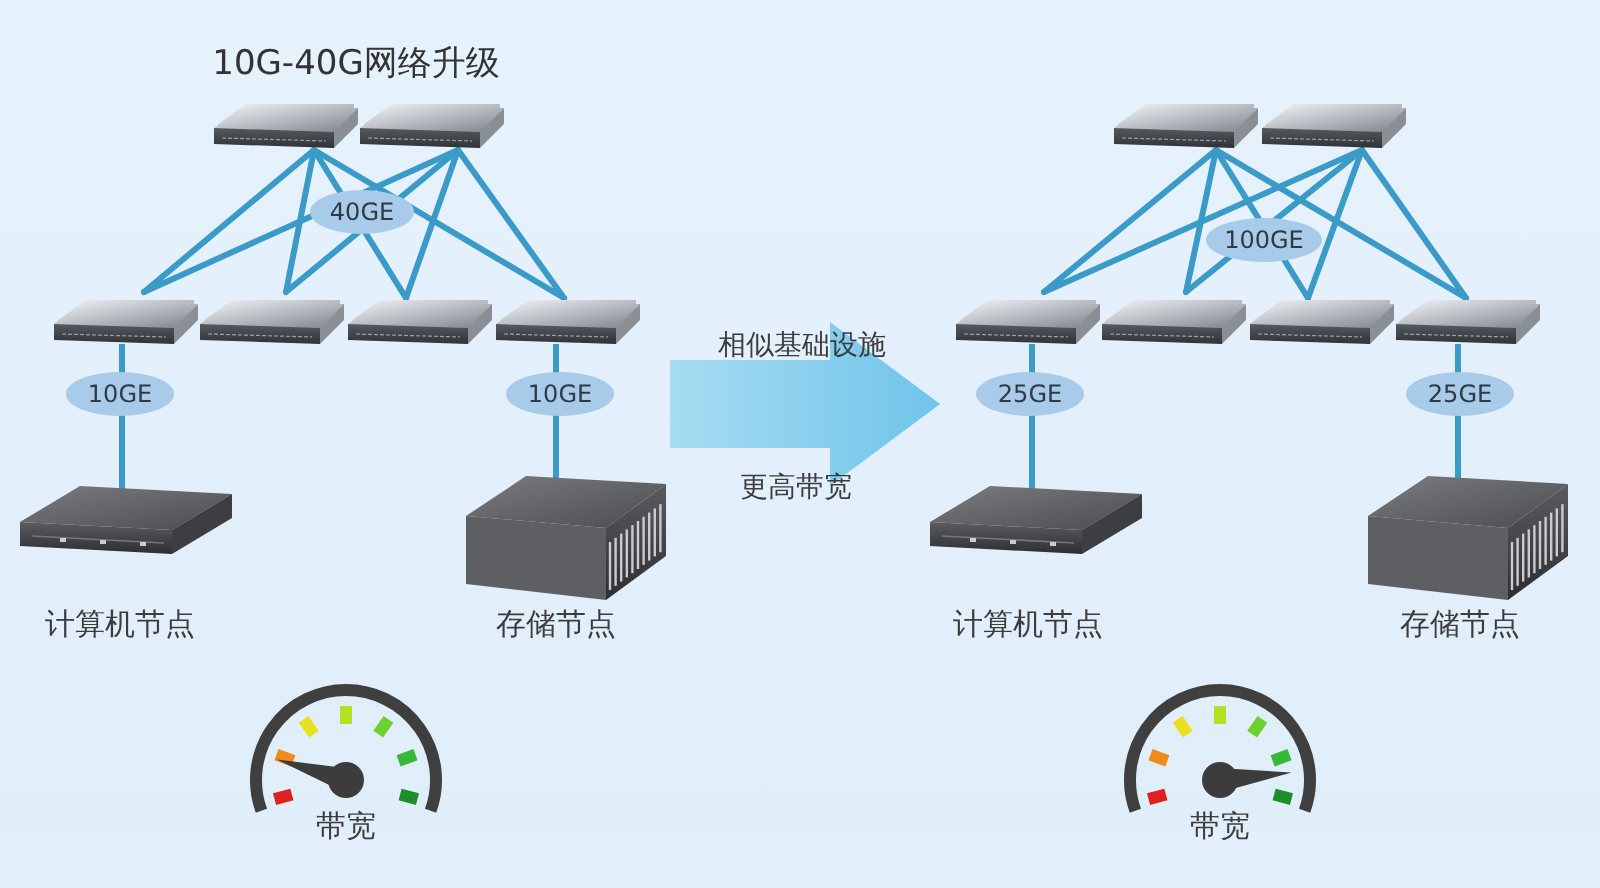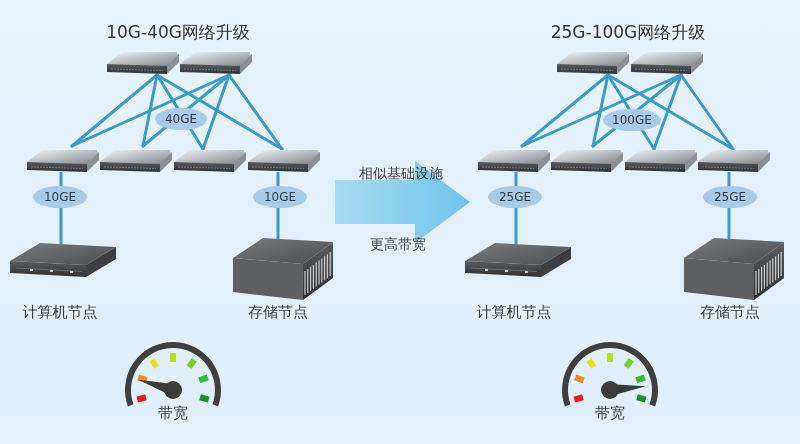--- a/index.html
+++ b/index.html
@@ -150,30 +150,29 @@
             <line x1="637.045923136094" y1="397.2469332628706" x2="645.7392555726956" y2="399.5763046687933" stroke="#1e8e28" stroke-width="6"></line>
             <polygon points="609.3728292203941,384.0328686277904 645.8027882332578,386.23697532236446 610.6271707796059,395.9671313722096" fill="#3c3c3c"></polygon>
             <circle cx="610" cy="390" r="9" fill="#3c3c3c"></circle>
           </g>
         </g>
         <polygon points="335,180 415,180 415,161 470,202 415,243 415,224 335,224" fill="url(#arrowGrad)"></polygon>
       </g>
   </svg>
 
   <div class="txt title" style="left:178px; top:24px;">10G-40G网络升级</div>
-  <div class="ge" style="left:181px; top:119px; width:52px;">40GE</div>
+  <div class="ge" style="left:181px; top:106px; width:52px;">40GE</div>
   <div class="ge" style="left:60px; top:197px; width:54px;">10GE</div>
   <div class="ge" style="left:280px; top:197px; width:54px;">10GE</div>
   <div class="txt node-label" style="left:60px; top:305px;">计算机节点</div>
   <div class="txt node-label" style="left:278px; top:305px;">存储节点</div>
   <div class="txt node-label" style="left:173px; top:406px;">带宽</div>
 
   <div class="txt mid-label" style="left:401px; top:156px;margin-top:10px;">相似基础设施</div>
   <div class="txt mid-label" style="left:398px; top:237px;">更高带宽</div>
 
-  <div class="txt title" style="left:628px; top:24px;">25G-100G网络升级</div>
   <div class="ge" style="left:632px; top:88px; width:58px;margin-top:32px;">100GE</div>
   <div class="ge" style="left:515px; top:197px; width:54px;">25GE</div>
   <div class="ge" style="left:730px; top:197px; width:54px;">25GE</div>
   <div class="txt node-label" style="left:514px; top:305px;">计算机节点</div>
   <div class="txt node-label" style="left:730px; top:305px;">存储节点</div>
   <div class="txt node-label" style="left:610px; top:406px;">带宽</div>
 </div>
 
 </body></html>

